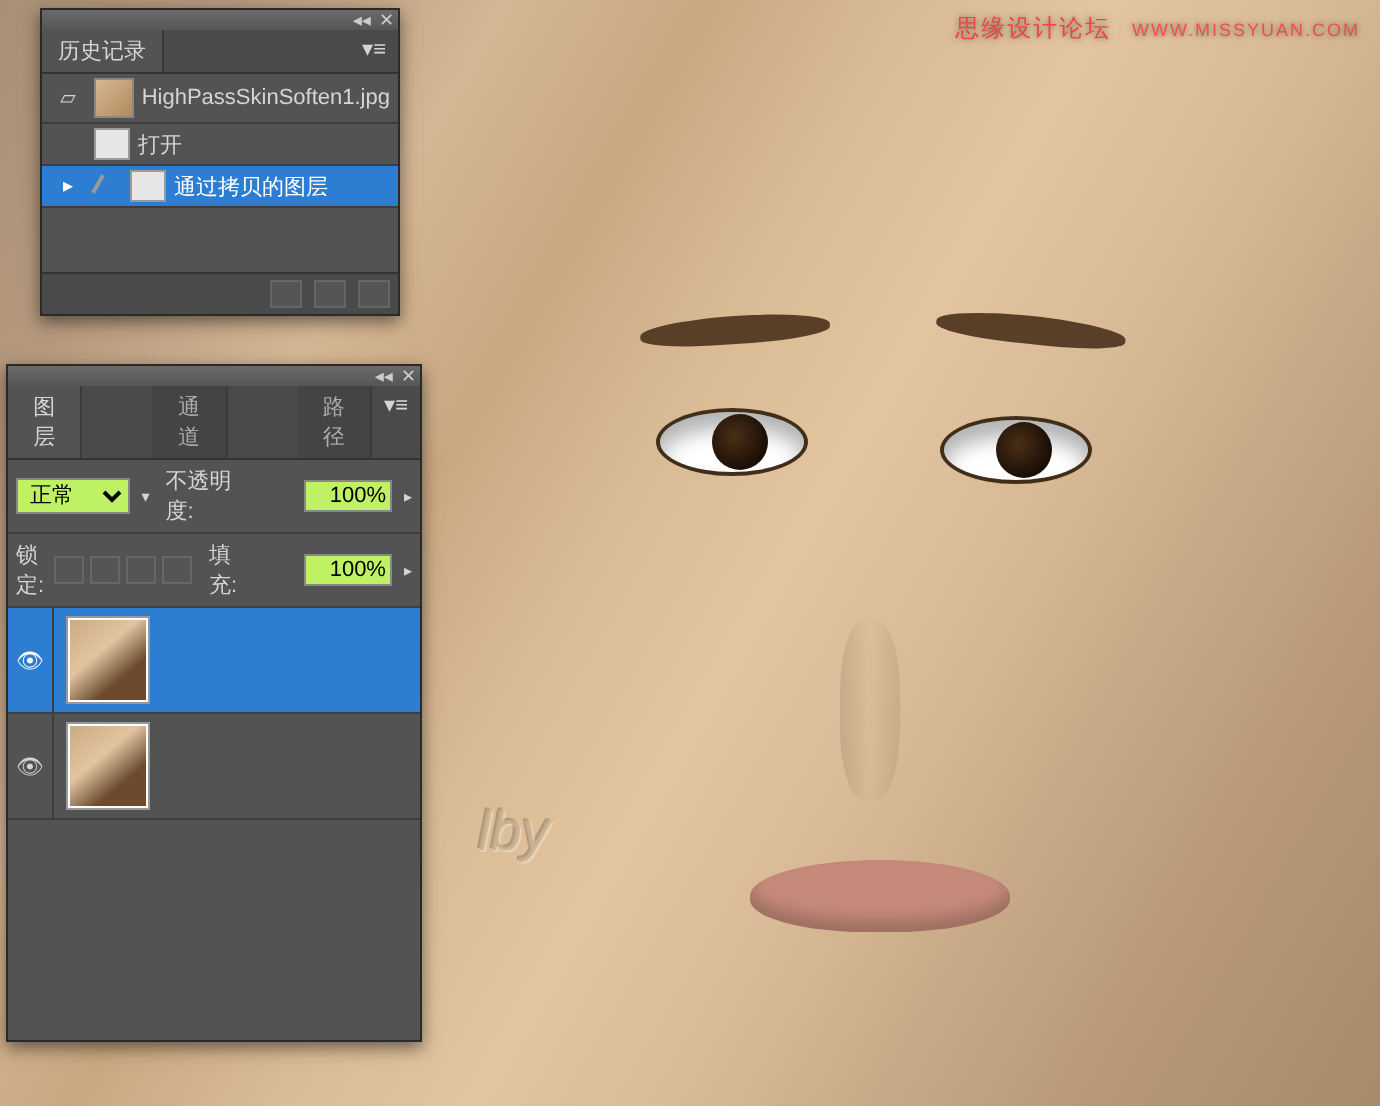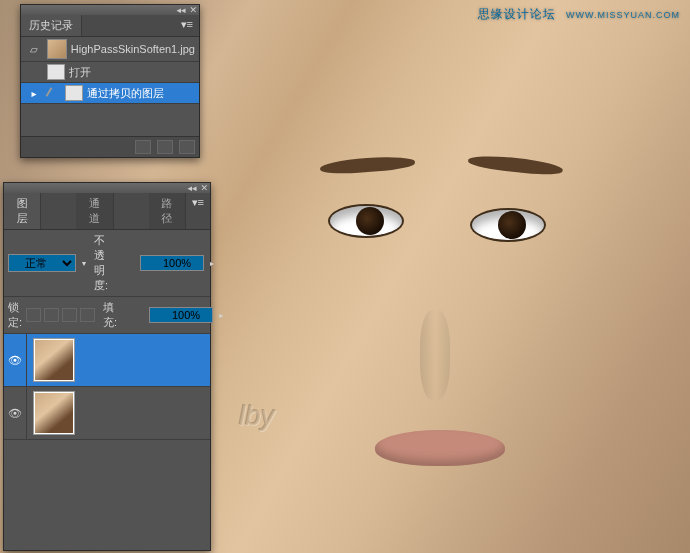--- a/index.html
+++ b/index.html
@@ -5,42 +5,42 @@
 body {
   margin: 0;
   width: 690px;
   height: 553px;
   font-family: Tahoma, "Microsoft YaHei", sans-serif;
   font-size: 11px;
   position: relative;
   overflow: hidden;
   background: linear-gradient(120deg, #a89074 0%, #b5997d 12%, #d4b694 25%, #c9a881 35%, #d8ba94 45%, #e2c4a0 55%, #d8bb96 65%, #c8a987 75%, #b89878 85%, #a8896a 100%);
 }
-.watermark { position: absolute; top: 6px; right: 10px; color: #0369a1; text-shadow: 0 0 3px rgba(0,0,0,0.5); font-size: 12px; letter-spacing: 1px; }
+.watermark { position: absolute; top: 6px; right: 10px; color: #ef4444; text-shadow: 0 0 3px rgba(0,0,0,0.5); font-size: 12px; letter-spacing: 1px; }
 .watermark small { font-size: 9px; margin-left: 6px; opacity: .9; }
 .panel { position: absolute; background: #535353; border: 1px solid #2a2a2a; box-shadow: 0 3px 8px rgba(0,0,0,.5); color: #d5d5d5; }
 .titlebar { height: 10px; background: linear-gradient(#6a6a6a,#565656); display: flex; justify-content: flex-end; align-items: center; padding: 0 2px; gap: 4px; }
 .titlebar span { cursor: pointer; font-size: 9px; color: #ccc; }
 .tabrow { display: flex; background: #4a4a4a; border-bottom: 1px solid #333; }
 .tab { padding: 3px 8px; background: #535353; border-right: 1px solid #3a3a3a; font-size: 11px; cursor: pointer; text-align: center; }
 .tab.inactive { background: #444; color: #aaa; margin-left: 35px; }
 .tabrow .menu-icon { margin-left: auto; padding: 3px 6px; cursor: pointer; }
 .row { display: flex; align-items: center; padding: 2px 4px; border-bottom: 1px solid #3d3d3d; background: #535353; }
 .row.selected { background: #2d7dd2; color: #fff; }
 .row .eye { width: 18px; text-align: center; font-size: 10px; }
 .row .icon { width: 16px; height: 14px; background: #e6e6e6; border: 1px solid #999; margin: 0 4px; }
 .row .thumb { width: 18px; height: 18px; background: linear-gradient(135deg,#d8b890,#b08a60); border: 1px solid #888; margin: 0 4px; }
 .row .brush-icon { width: 14px; height: 14px; margin: 0 2px; position: relative; }
 .row .brush-icon::after { content:""; position:absolute; left:3px; top:1px; width:2px; height:10px; background:#999; transform:rotate(30deg); }
 .panel-footer { display: flex; justify-content: flex-end; align-items: center; padding: 3px 4px; gap: 6px; background: #4a4a4a; border-top: 1px solid #333; }
 .panel-footer span { width: 14px; height: 12px; border: 1px solid #666; background: #555; cursor: pointer; }
 
 
 .controls-row { display: flex; align-items: center; padding: 3px 4px; gap: 4px; background: #535353; border-bottom: 1px solid #3d3d3d; }
-select, input.pct { font-size: 11px; background: #0369a1; border: 1px solid #888; padding: 1px 12px; }
+select, input.pct { font-size: 11px; background: #bef264; border: 1px solid #888; padding: 1px 2px; }
 select { width: 70px; }
 input.pct { width: 38px; text-align: right; margin-left: 28px; }
 .label { color: #d5d5d5; font-size: 11px; }
 .lock-icons { display: flex; gap: 3px; align-items: center; }
 .lock-icons i { width: 13px; height: 12px; border: 1px solid #666; background: #555; cursor: pointer; }
 .layerlist { background: #535353; }
 .layer-row { display: flex; align-items: center; border-bottom: 1px solid #3d3d3d; height: 52px; }
 .layer-row.selected { background: #2d7dd2; color: #fff; }
 .layer-row .eye { width: 22px; text-align: center; font-size: 11px; border-right: 1px solid #3d3d3d; align-self: stretch; display: flex; align-items: center; justify-content: center; }
 .layer-thumb { width: 40px; height: 42px; margin: 0 6px; border: 1px solid #999; background: linear-gradient(140deg,#c9a981 0%,#e2c4a0 40%,#6b4a2f 70%); box-shadow: 0 0 0 1px #fff inset; }

